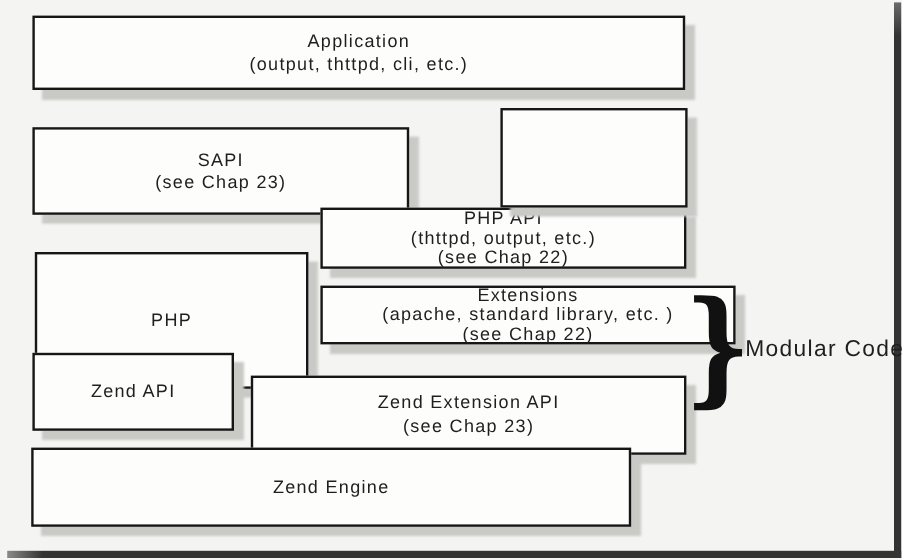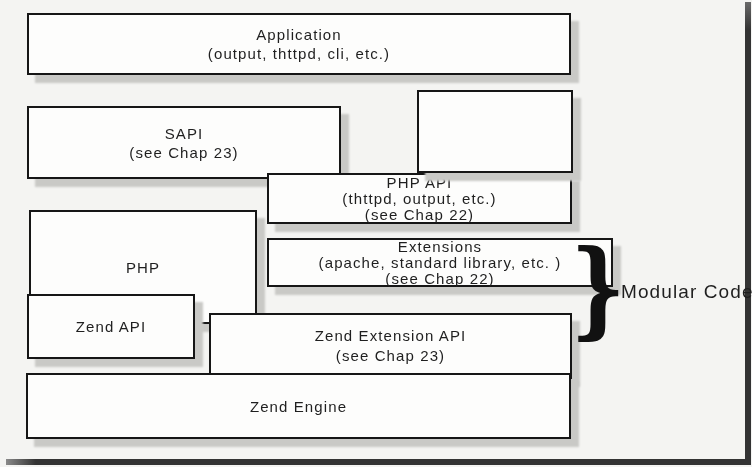--- a/index.html
+++ b/index.html
@@ -43,21 +43,21 @@
 
   
   #box-application        { left: 27px;  top: 13px;  width: 544px; height: 62px;  line-height: 19px; }
   #box-sapi               { left: 27px;  top: 88px;  width: 314px; height: 73px;  line-height: 19px; margin-top: 18px; }
   #box-empty              { left: 417px; top: 90px;  width: 156px; height: 83px;  z-index: 3; }
   #box-php                { left: 29px;  top: 173px; width: 228px; height: 114px; margin-top: 37px; }
   #box-php-api            { left: 267px; top: 173px; width: 305px; height: 51px;  line-height: 16px; }
   #box-extensions         { left: 267px; top: 238px; width: 346px; height: 49px;  line-height: 16px; }
   #box-zend-api           { left: 27px;  top: 294px; width: 168px; height: 65px; }
   #box-zend-extension-api { left: 209px; top: 298px; width: 363px; height: 66px;  line-height: 20px; margin-top: 15px; }
-  #box-zend-engine        { left: 26px;  top: 373px; width: 545px; height: 66px; }
+  #box-zend-engine        { left: 26px;  top: 373px; width: 500px; height: 66px; }
 
   #modular-brace {
     position: absolute;
     left: 578px; top: 247px; width: 40px; height: 82px;
     display: flex; align-items: center; justify-content: center;
     font-family: "DejaVu Serif", serif;
     font-weight: bold;
     font-size: 104px;
     color: #111;
     transform: scaleX(0.82);

